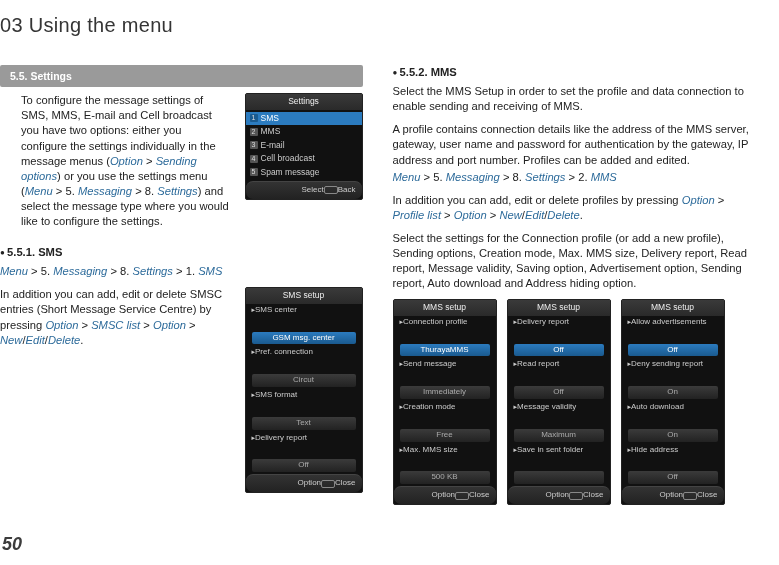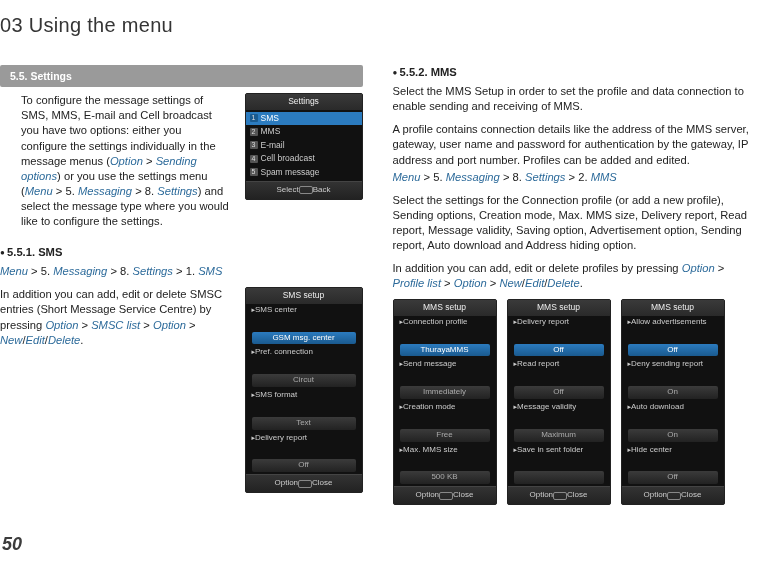--- a/index.html
+++ b/index.html
@@ -87,26 +87,27 @@
     background: #555;
     color: #ddd;
     font-size: 7px;
     text-align: center;
     line-height: 8px;
     border-radius: 1px;
   }
   .phone-item.sel .phone-num { background:#1a5a8f; }
   .phone-soft {
     display: flex;
-    justify-content: center;
+    justify-content: flex-end;
     padding: 3px 6px;
     background: linear-gradient(#333,#222);
     font-size: 8px;
     color: #ccc;
     border-top: 1px solid #444;
+    border-radius: 7px;
   }
   .phone-soft .mid {
     width: 14px; height: 8px; border:1px solid #888; border-radius:2px;
     align-self:center;
   }
   .heading-bullet {
     font-weight: bold;
     font-size: 11.2px;
     margin-bottom: 4px;
   }
@@ -241,24 +242,24 @@
     </div>
   </div>
 
   <div class="col">
     <div class="heading-bullet">5.5.2. MMS</div>
     <p>Select the MMS Setup in order to set the profile and data connection to enable sending and receiving of MMS.</p>
     <p>A profile contains connection details like the address of the MMS server, gateway, user name and password for authentication by the gateway, IP address and port number. Profiles can be added and edited.</p>
     <p style="margin-top:-6px;">
       <span class="linkish">Menu</span><span> &gt; 5. </span><span class="linkish">Messaging</span><span> &gt; 8. </span><span class="linkish">Settings</span><span> &gt; 2. </span><span class="linkish">MMS</span>
     </p>
-    <p>Select the settings for the Connection profile (or add a new profile), Sending options, Creation mode, Max. MMS size, Delivery report, Read report, Message validity, Saving option, Advertisement option, Sending report, Auto download and Address hiding option.</p>
     <p>
       <span>In addition you can add, edit or delete profiles by pressing </span><span class="linkish">Option</span><span> &gt; </span><span class="linkish">Profile list</span><span> &gt; </span><span class="linkish">Option</span><span> &gt; </span><span class="linkish">New</span><span>/</span><span class="linkish">Edit</span><span>/</span><span class="linkish">Delete</span><span>.</span>
     </p>
+    <p>Select the settings for the Connection profile (or add a new profile), Sending options, Creation mode, Max. MMS size, Delivery report, Read report, Message validity, Saving option, Advertisement option, Sending report, Auto download and Address hiding option.</p>
 
     <div class="triple">
       <div class="phone-sm">
         <div class="phone-titlebar">MMS setup</div>
         <div class="phone-field-label">Connection profile</div>
         <div class="phone-sub-value">ThurayaMMS</div>
         <div class="phone-field-label">Send message</div>
         <div class="phone-sub-value dark">Immediately</div>
         <div class="phone-field-label">Creation mode</div>
         <div class="phone-sub-value dark">Free</div>
@@ -287,21 +288,21 @@
           </div>
       </div>
       <div class="phone-sm">
         <div class="phone-titlebar">MMS setup</div>
         <div class="phone-field-label">Allow advertisements</div>
         <div class="phone-sub-value">Off</div>
         <div class="phone-field-label">Deny sending report</div>
         <div class="phone-sub-value dark">On</div>
         <div class="phone-field-label">Auto download</div>
         <div class="phone-sub-value dark">On</div>
-        <div class="phone-field-label">Hide center</div>
+        <div class="phone-field-label">Hide address</div>
         <div class="phone-sub-value dark">Off</div>
         <div class="phone-soft">
             <span>Option</span>
             <span class="mid"></span>
             <span>Close</span>
           </div>
       </div>
     </div>
   </div>
 

